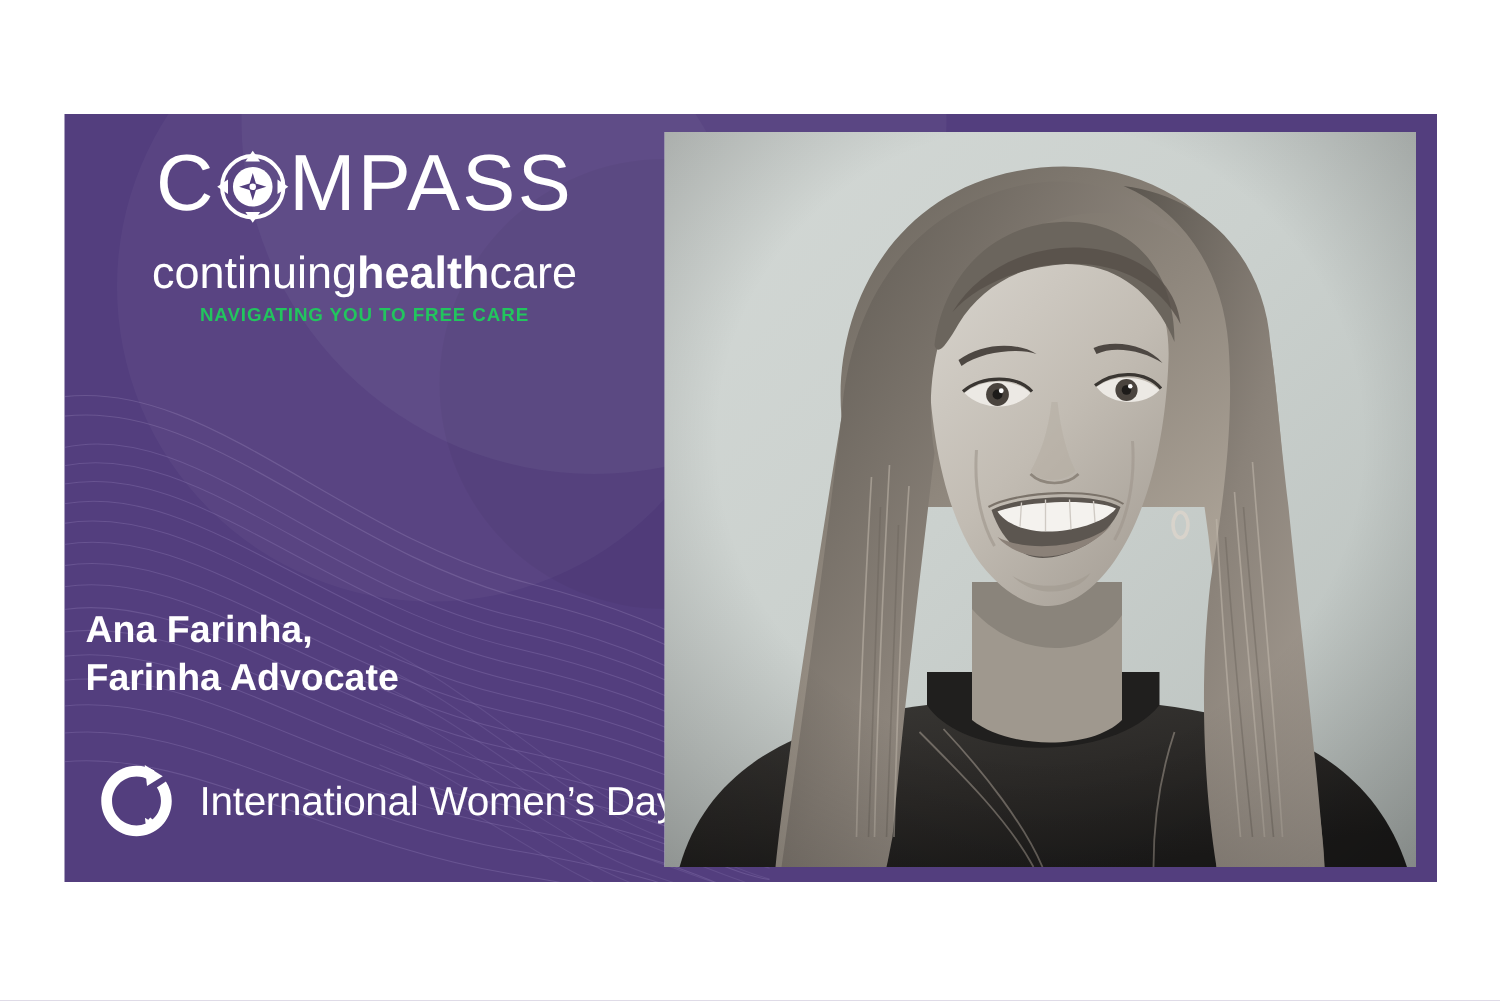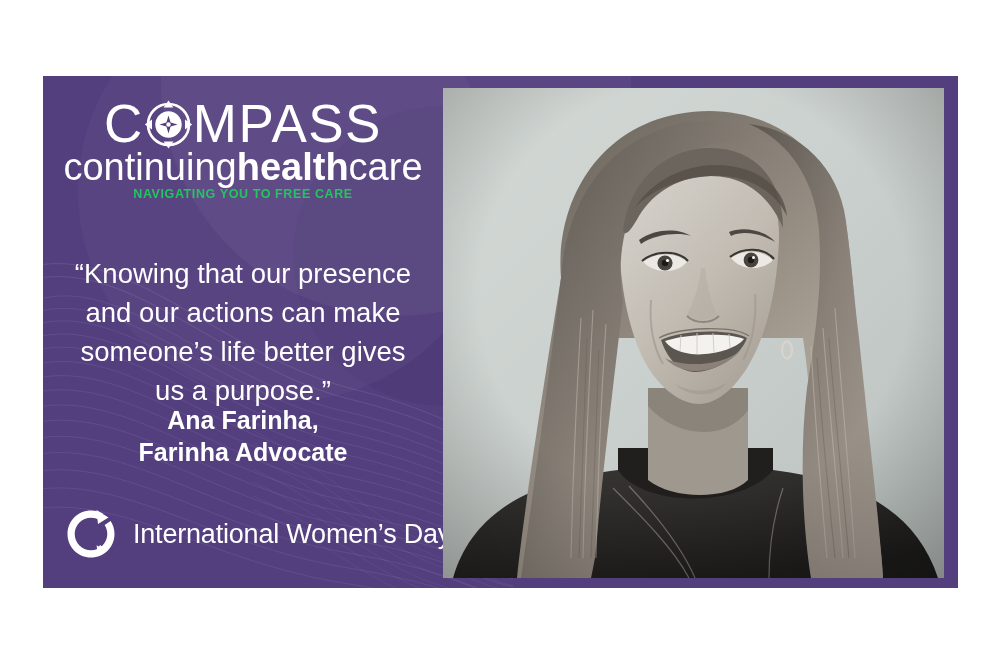--- a/index.html
+++ b/index.html
@@ -125,22 +125,22 @@
     vertical-align: middle;
   }
   .compass-mark {
     position: absolute;
     left: 0;
     top: 1px;
     width: 49px;
     height: 53px;
   }
   .logo-sub {
-    margin-top: 0;
-    font-size: 38px;
+    margin-top: 16px;
+    font-size: 30px;
     line-height: 34px;
     color: #ffffff;
     font-weight: 300;
     letter-spacing: 0px;
   }
   .logo-sub b { font-weight: 700; }
   .logo-tag {
     margin-top: 3px;
     font-size: 12.5px;
     font-weight: 700;
@@ -158,21 +158,21 @@
     color: #ffffff;
     font-size: 27.5px;
     line-height: 39px;
     font-weight: 300;
   }
   .attribution {
     position: absolute;
     left: 14px;
     top: 328px;
     width: 372px;
-    text-align: center;
+    text-align: left;
     color: #ffffff;
     font-size: 25px;
     line-height: 32px;
     font-weight: 700;
   }
 
   
   .iwd {
     position: absolute;
     left: 22px;
@@ -261,26 +261,20 @@
               <polygon points="0.8,26.5 8.0,21.6 8.0,31.4" fill="#ffffff"></polygon>
               <polygon points="48.2,26.5 41.0,21.6 41.0,31.4" fill="#ffffff"></polygon>
               <polygon points="24.5,17.4 26.6,24.4 33.6,26.5 26.6,28.6 24.5,35.6 22.4,28.6 15.4,26.5 22.4,24.4" fill="#533E7E"></polygon>
               <circle cx="24.5" cy="26.5" r="2.2" fill="#ffffff"></circle>
             </svg></span><span class="w">MPASS</span>
         </div>
         <div class="logo-sub"><span>continuing</span><b>health</b><span>care</span></div>
         <div class="logo-tag">NAVIGATING YOU TO FREE CARE</div>
       </div>
 
-      <div class="quote">
-        <div>“Knowing that our presence</div>
-        <div>and our actions can make</div>
-        <div>someone’s life better gives</div>
-        <div>us a purpose.”</div>
-      </div>
 
       <div class="attribution">
         <div>Ana Farinha,</div>
         <div>Farinha Advocate</div>
       </div>
 
       <div class="iwd">
         <svg class="iwd-mark" viewBox="0 0 52 52">
           <path fill="#ffffff" d="M26 2.5 C12.99 2.5 2.5 12.99 2.5 26 C2.5 39.01 12.99 49.5 26 49.5
                    C39.01 49.5 49.5 39.01 49.5 26 C49.5 21.2 48.07 16.73 45.6 13.0

